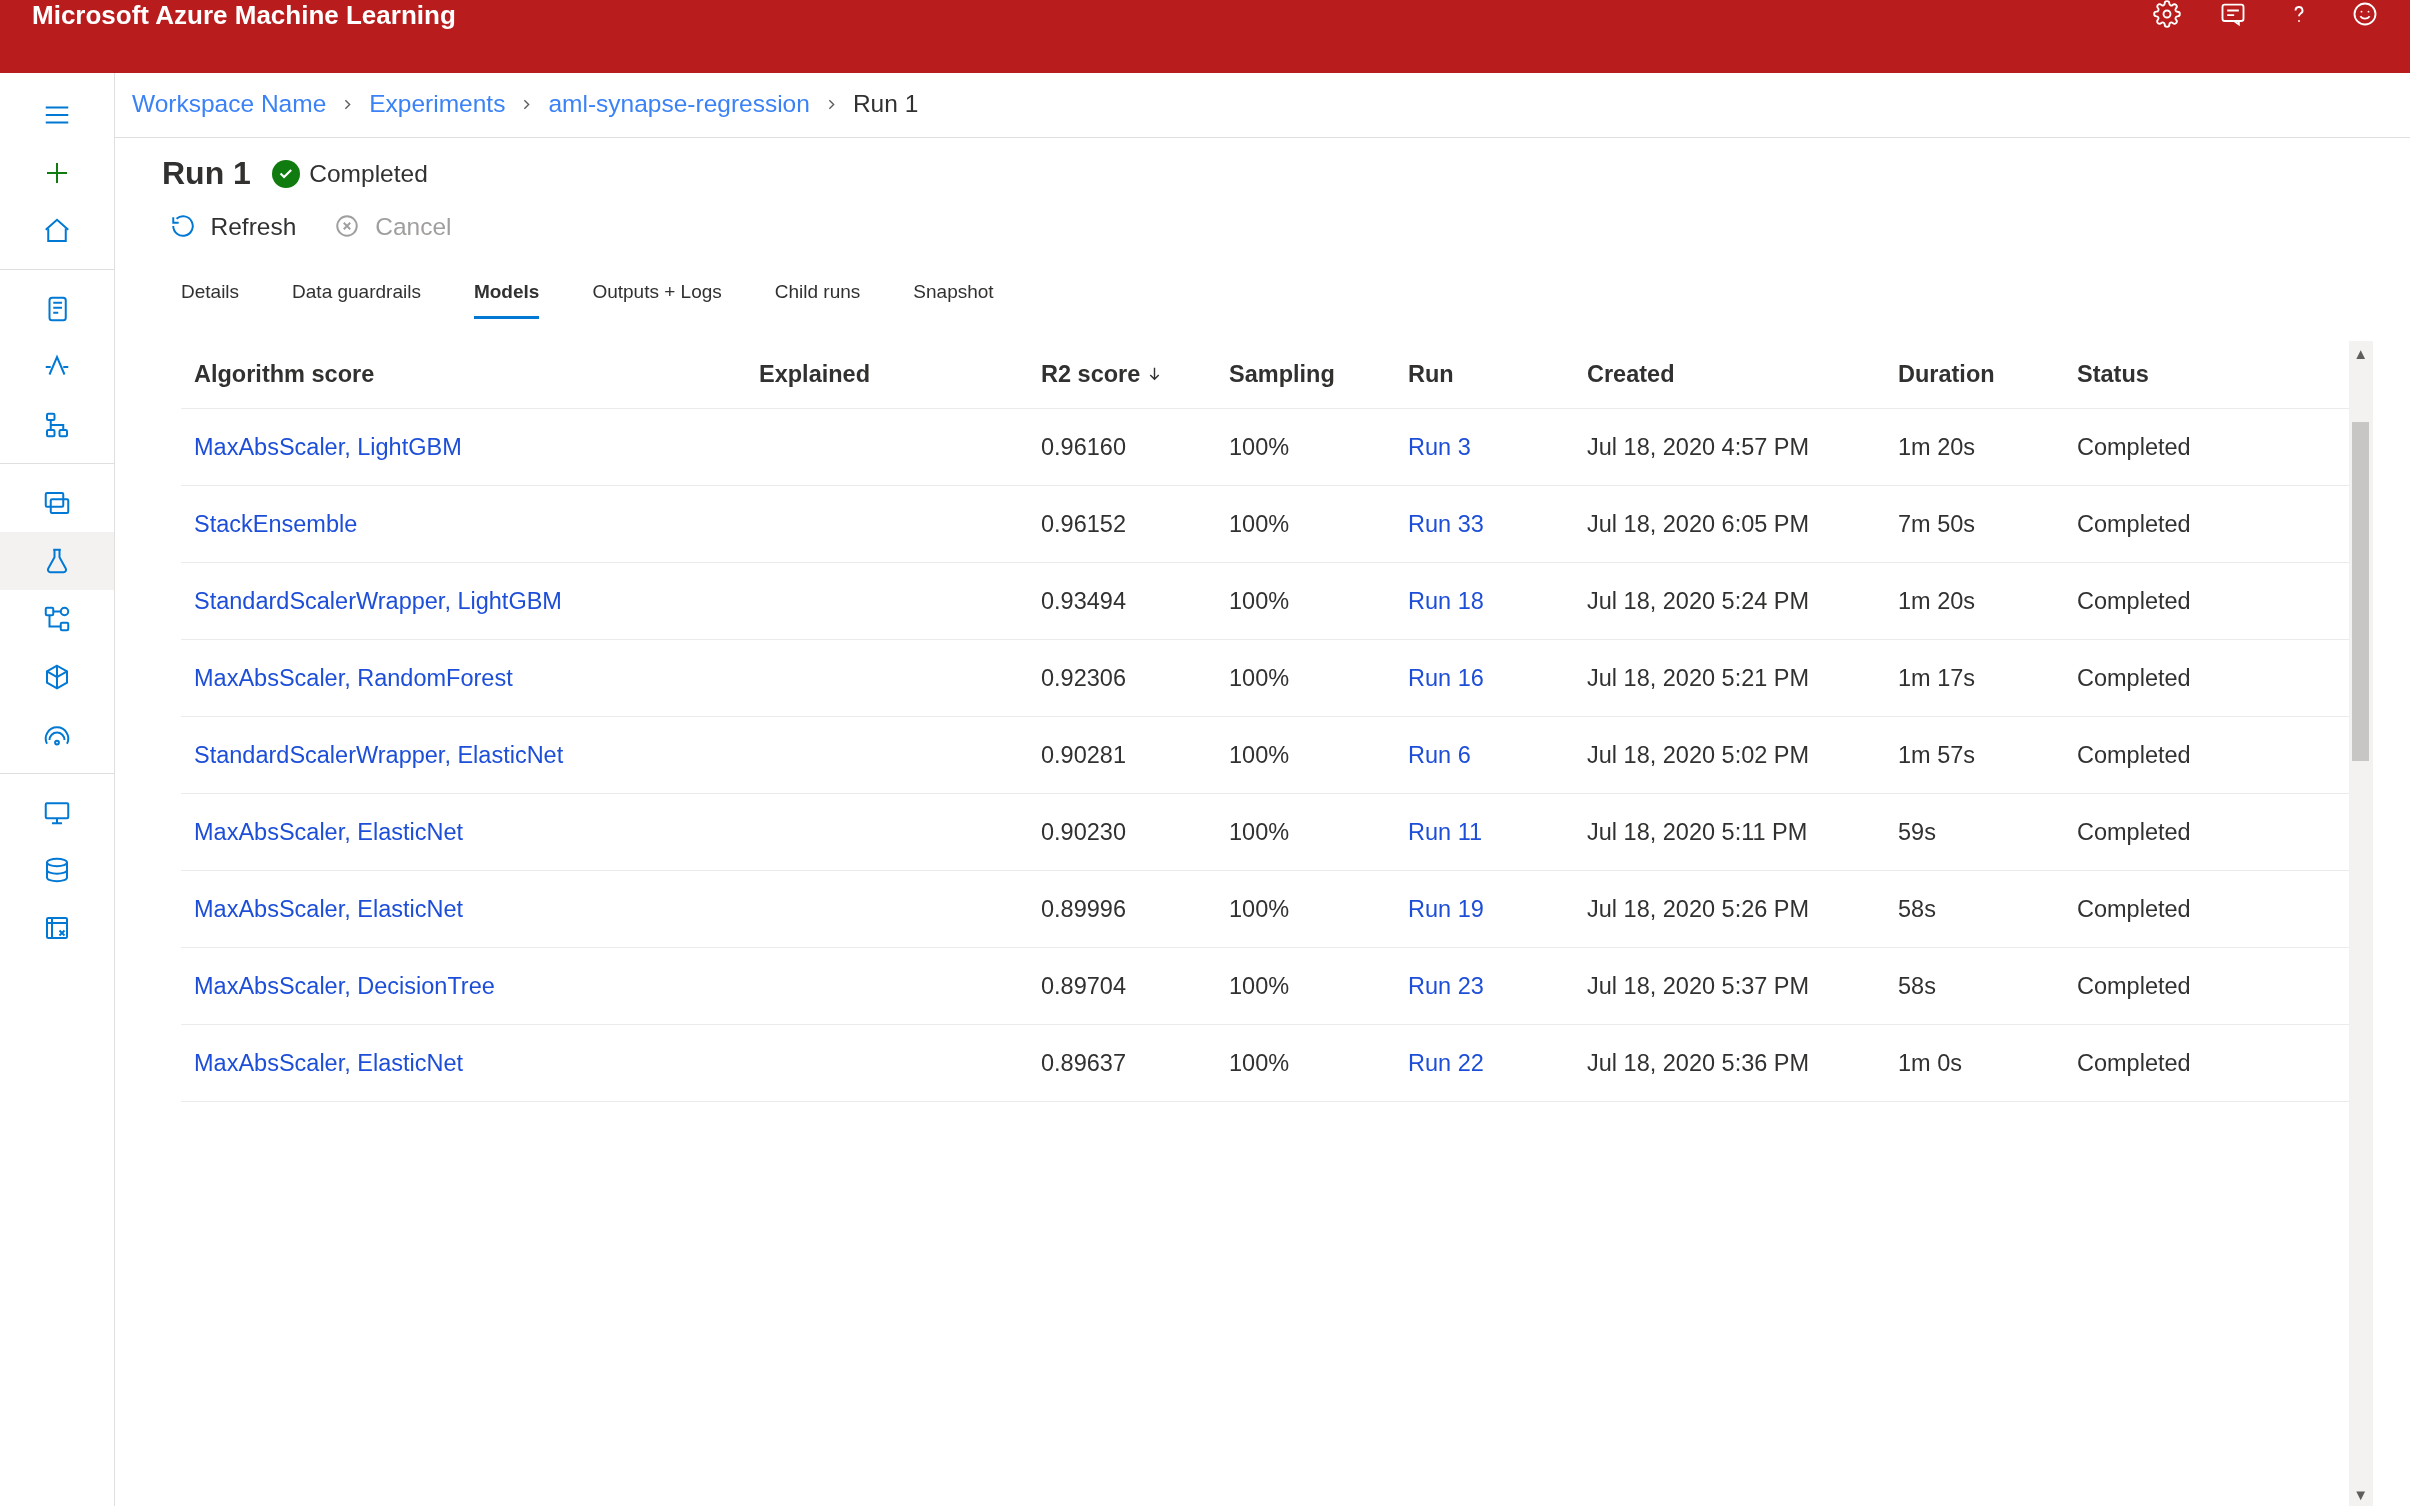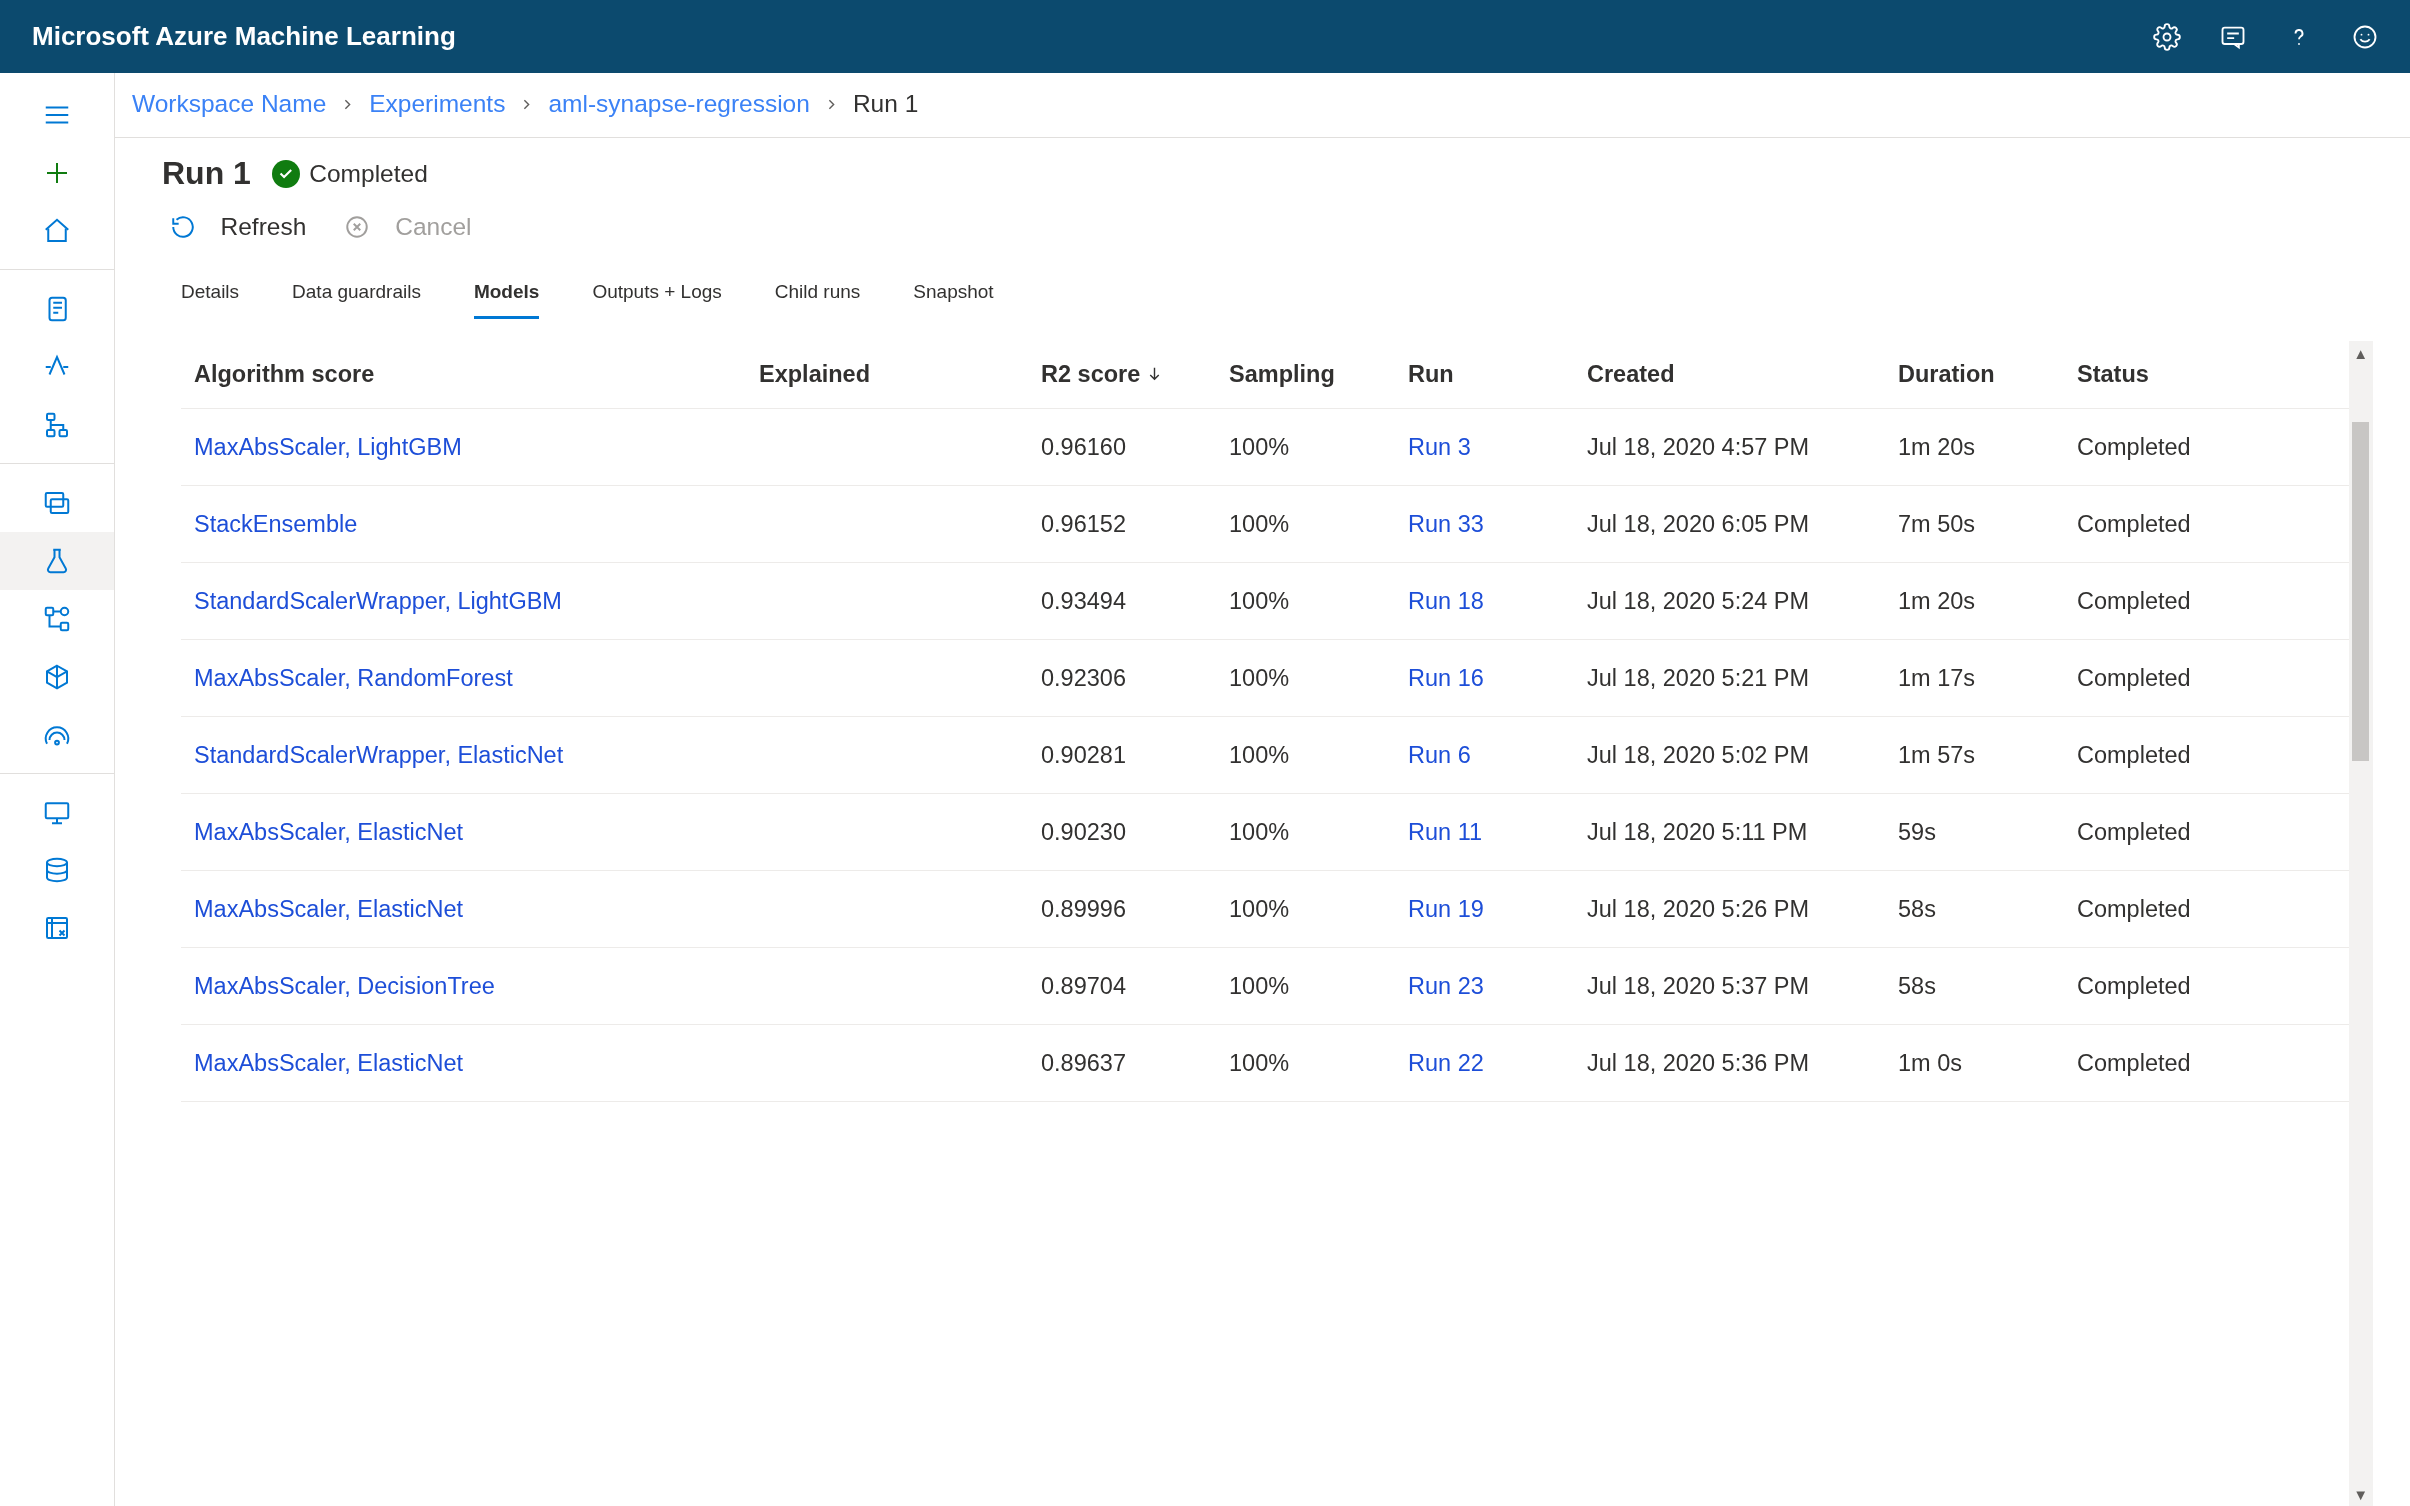--- a/index.html
+++ b/index.html
@@ -1,22 +1,22 @@
 <!DOCTYPE html>
 <html style="font-size:15px"><head>
 <meta charset="utf-8">
 <style>
 * { margin: 0; padding: 0; box-sizing: border-box; }
 html, body { width: 2411px; height: 1507px; font-family: "Segoe UI", -apple-system, BlinkMacSystemFont, sans-serif; background: #fff; color: #323130; overflow: hidden; }
 
 
 .topbar {
   height: 73px;
-  background: #0c4a6e;
-  display: flex; align-items: center; justify-content: space-between;
+  background: #b91c1c;
+  display: flex; align-items: flex-start; justify-content: space-between;
   padding: 0 32px;
   color: #fff;
 }
 .topbar .title { font-size: 26px; font-weight: 600; }
 .topbar .actions { display: flex; gap: 38px; align-items: center; }
 .topbar .actions span { display: inline-flex; }
 .topbar svg { width: 28px; height: 28px; stroke: #fff; fill: none; stroke-width: 1.6; }
 
 
 .shell { display: flex; height: calc(100% - 73px); }
@@ -57,21 +57,21 @@
 .run-title-row { display:flex; align-items:center; gap:21px; }
 .run-title { font-size: 32px; font-weight: 700; }
 .status-chip { display:flex; align-items:center; gap:9.4px; font-size: 24.5px; }
 .status-chip .check {
   width: 28px; height: 28px; border-radius: 50%; background:#107c10;
   display:flex; align-items:center; justify-content:center;
 }
 .status-chip .check svg { width:17px; height:17px; stroke:#fff; fill:none; stroke-width:3; }
 
 .cmdbar { display:flex; gap:38px; align-items:center; padding:0 7.5px; }
-.cmd { display:flex; align-items:center; gap:25px; font-size:24.5px; }
+.cmd { display:flex; align-items:flex-start; gap:15px; font-size:24.5px; }
 .cmd.enabled { color:#323130; }
 .cmd.enabled svg { stroke:#0078d4; }
 .cmd.disabled { color:#a19f9d; }
 .cmd.disabled svg { stroke:#a19f9d; }
 .cmd svg { width:26px; height:26px; fill:none; stroke-width:1.8; }
 
 
 .tabs { display:flex; gap:53px; padding: 32px 66px 0 66px; font-size:19px; }
 .tab { padding-bottom: 13px; cursor:pointer; }
 .tab.active { font-weight:600; border-bottom: 3.8px solid #0078d4; }

